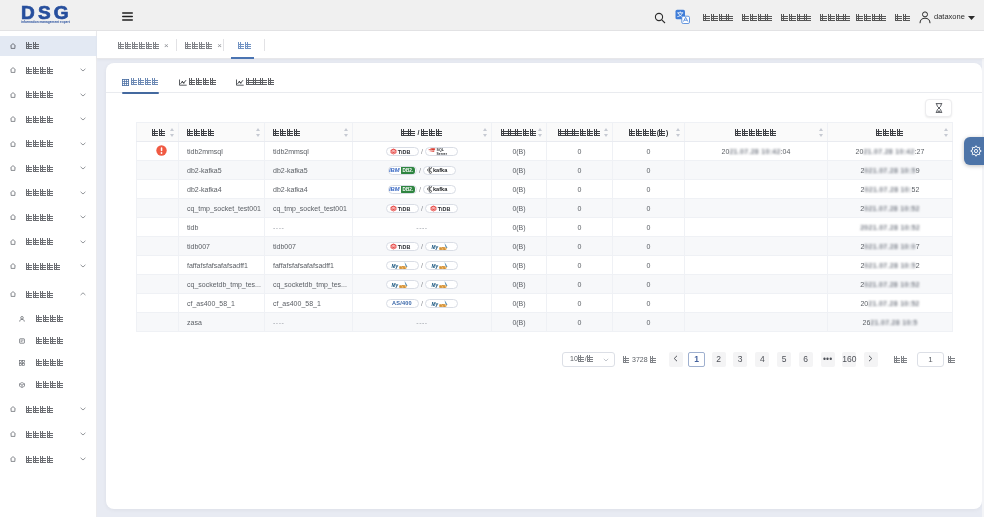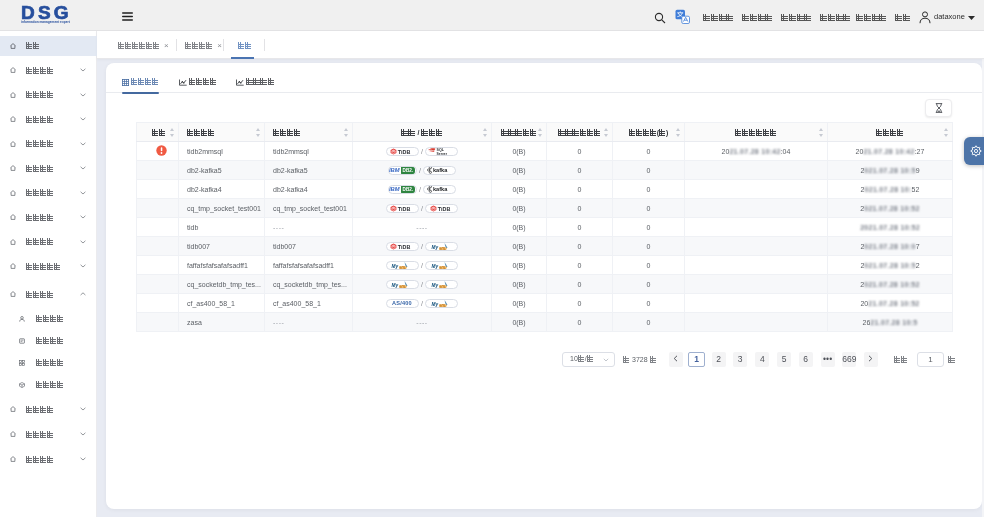--- a/index.html
+++ b/index.html
@@ -562,21 +562,21 @@
 <div class="pbtn" style="left:555.6px"><svg width="5" height="7" viewBox="0 0 5 7" style="">
           <path d="M4 0.8 L1.2 3.5 L4 6.2" fill="none" stroke="#55585e" stroke-width="1"></path>
         </svg></div>
 <div class="pbtn on" style="left:575.9px">1</div>
 <div class="pbtn" style="left:598.5px">2</div>
 <div class="pbtn" style="left:620.2px">3</div>
 <div class="pbtn" style="left:642.3px">4</div>
 <div class="pbtn" style="left:664.0px">5</div>
 <div class="pbtn" style="left:685.6px">6</div>
 <div class="pbtn" style="left:707.7px;letter-spacing:0.2px">•••</div>
-<div class="pbtn" style="left:729.3px">669</div>
+<div class="pbtn" style="left:729.3px">160</div>
 <div class="pbtn" style="left:750.9px"><svg width="5" height="7" viewBox="0 0 5 7" style="">
           <path d="M1 0.8 L3.8 3.5 L1 6.2" fill="none" stroke="#55585e" stroke-width="1"></path>
         </svg></div>
 <div class="abs" style="left:781px;top:4px;font-size:7px;line-height:7.5px"><b class="z"></b><b class="z"></b></div>
 <div id="pinput">1</div>
 <div class="abs" style="left:835.4px;top:4px;font-size:7px;line-height:7.5px"><b class="z"></b></div>
 </div>
 </div>
 <div style="position:absolute;left:981.5px;top:59px;width:2.5px;height:458px;background:#f3f4f7;z-index:3"></div>
 <div id="gear"><svg width="12" height="12" viewBox="0 0 12 12" style="">

